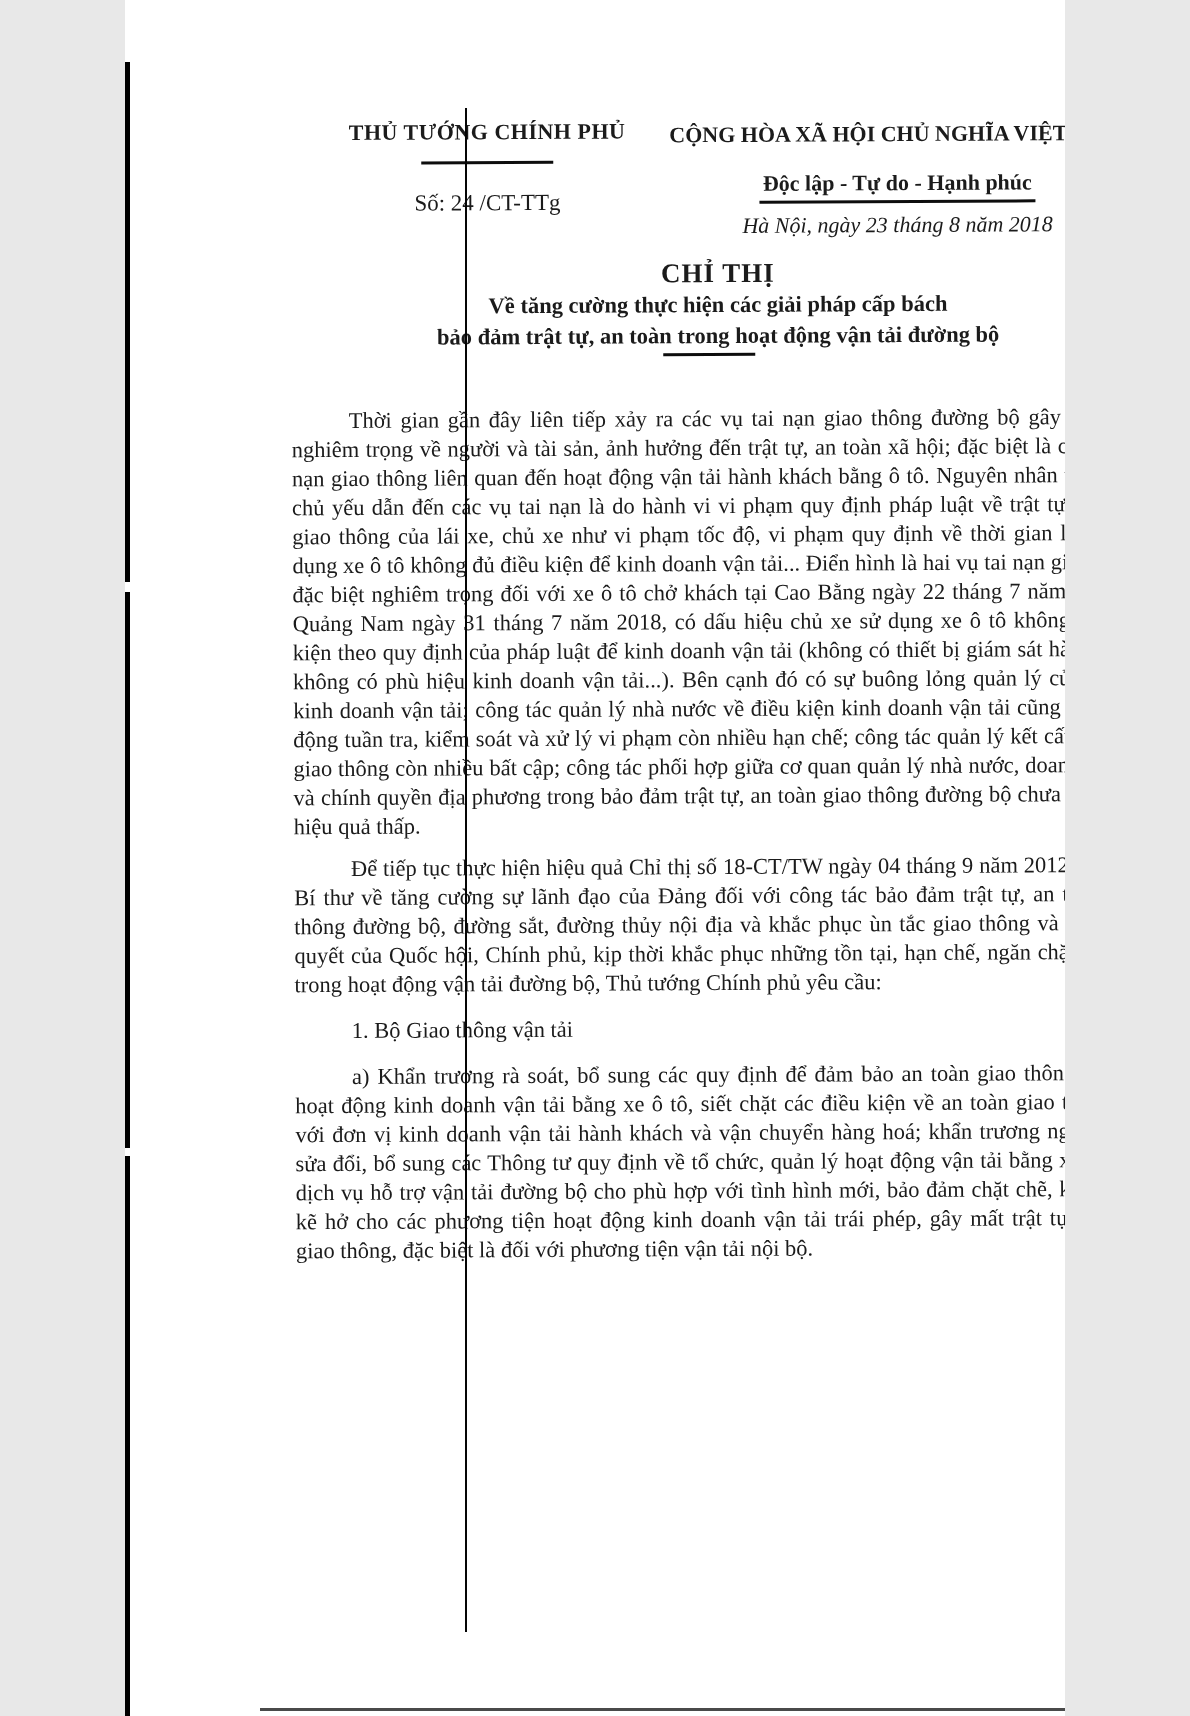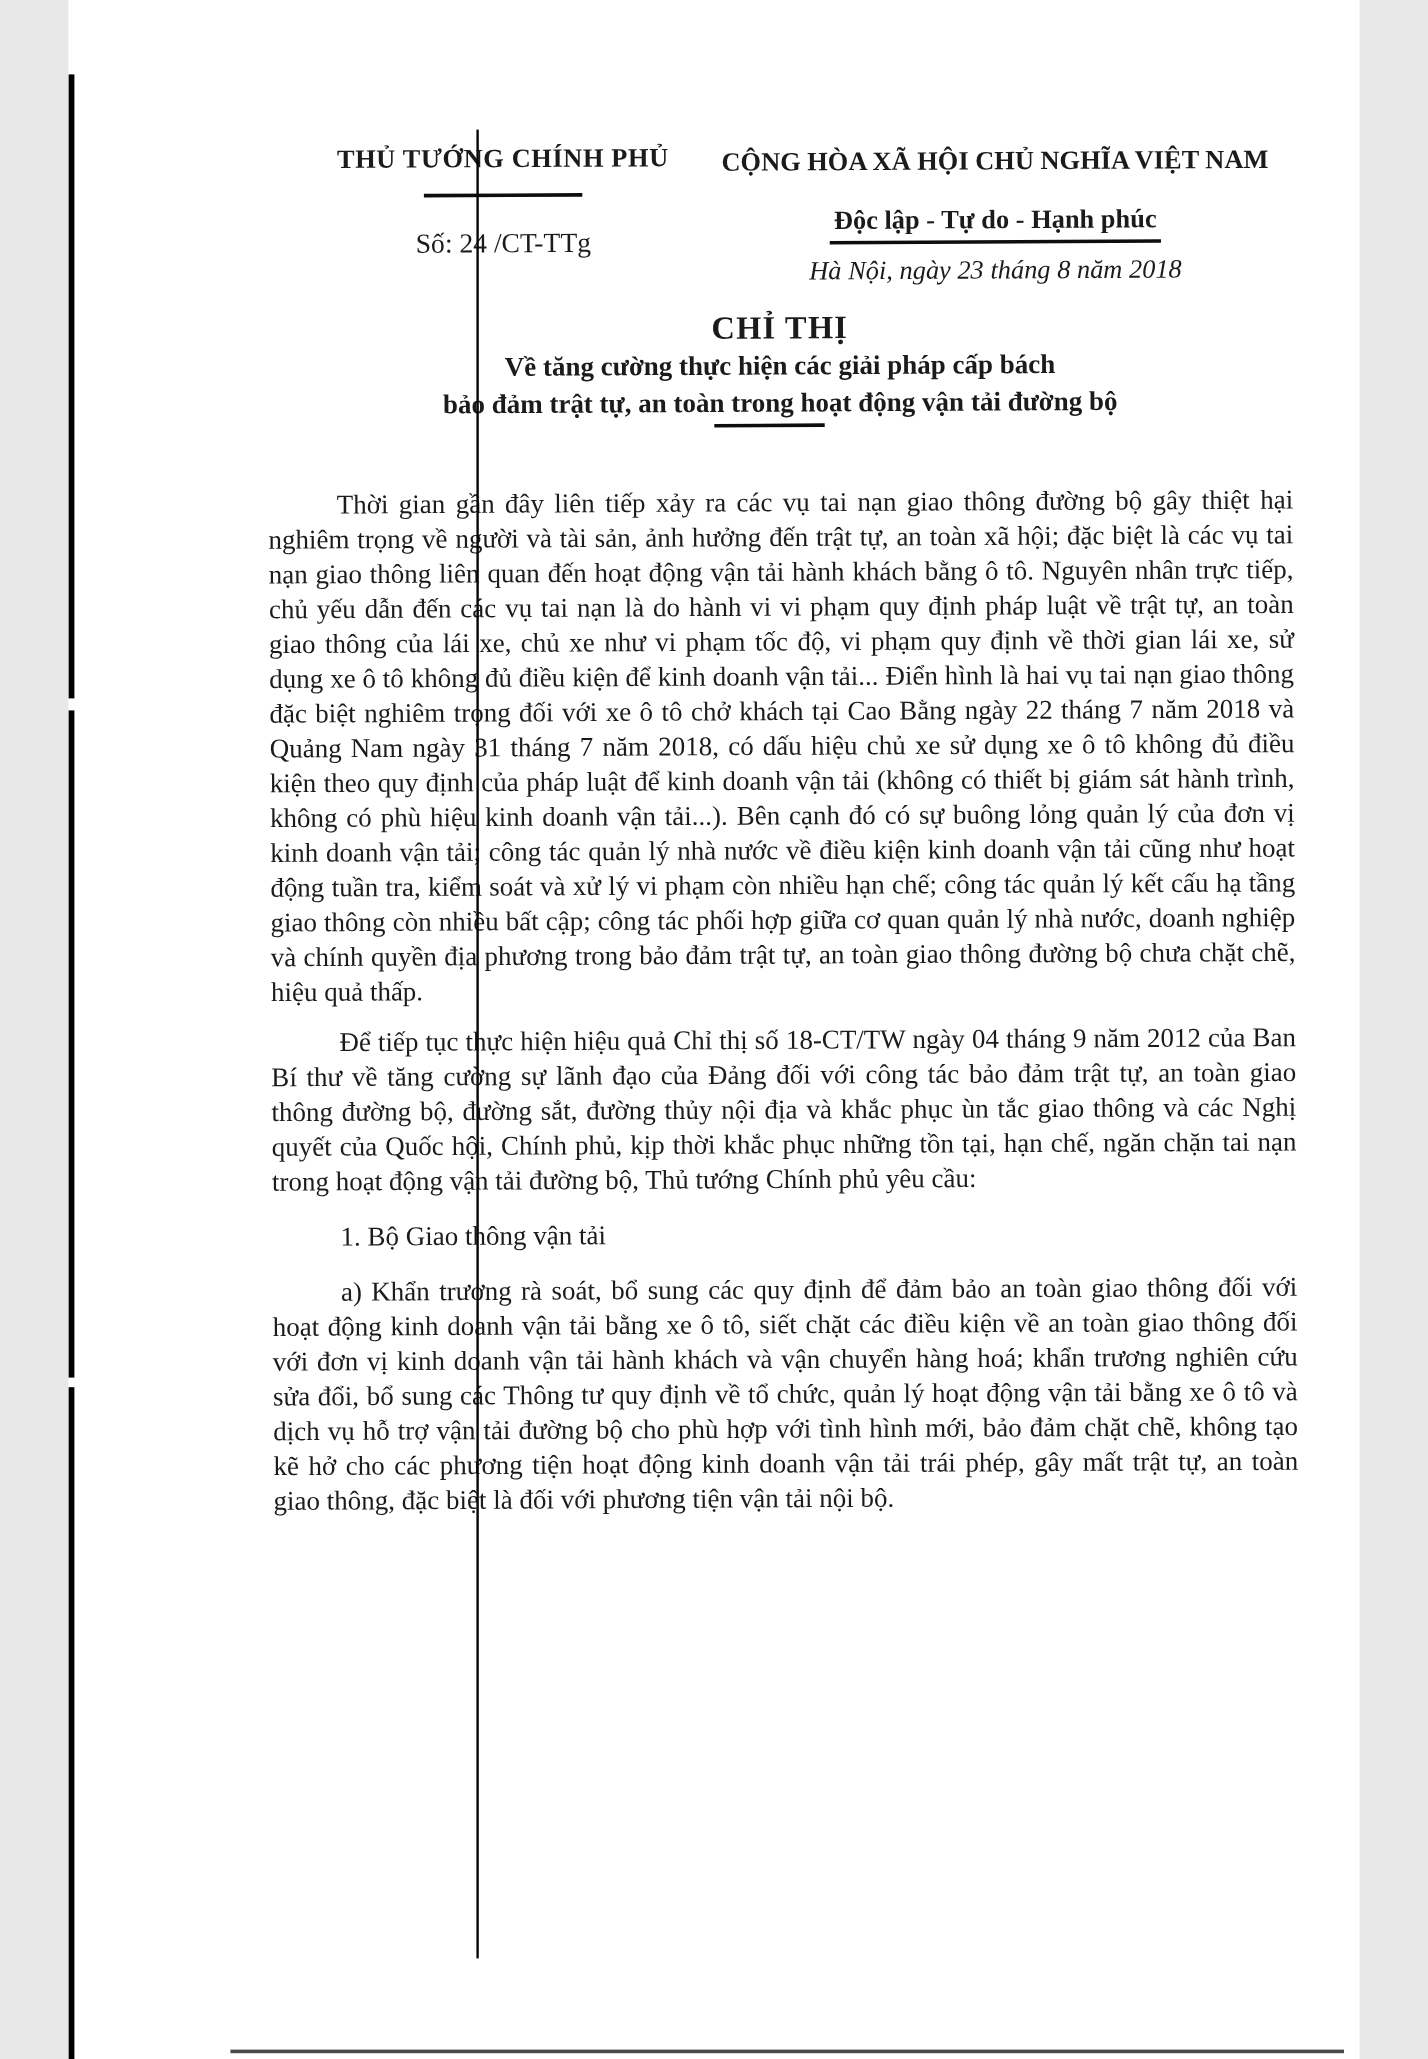--- a/index.html
+++ b/index.html
@@ -1,18 +1,18 @@
 <!DOCTYPE html>
 <html><head>
 <meta charset="utf-8">
 <style>
   html,body{margin:0;padding:0;background:#e8e8e8;}
   .page{
     position:relative;
-    width:1076px;height:1716px;
+    width:940px;height:1716px;
     margin:0 auto;
     background:#ffffff;
     overflow:hidden;
     font-family:"Liberation Serif","DejaVu Serif",serif;
     color:#1b1b1b;
   }
   .content{
     position:absolute;left:0;top:0;width:1190px;height:1716px;
     transform:rotate(-0.3deg);
     transform-origin:50% 40%;

